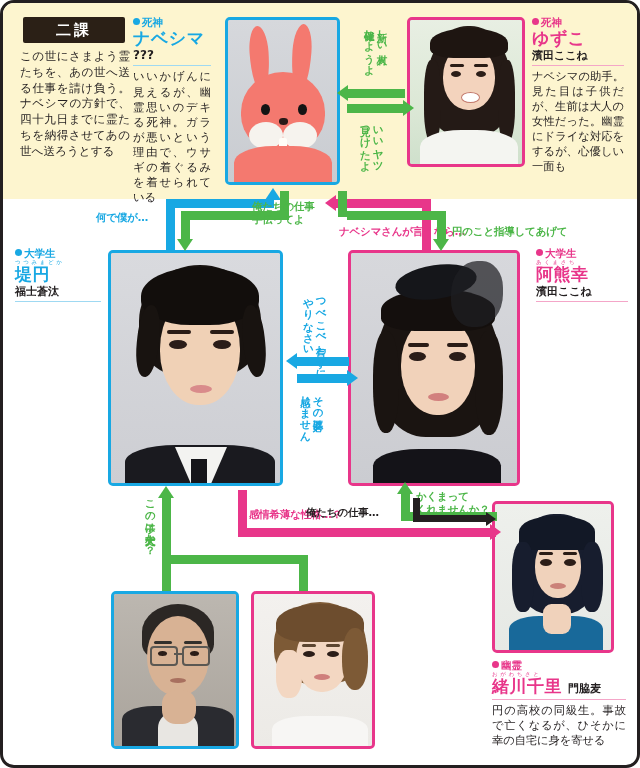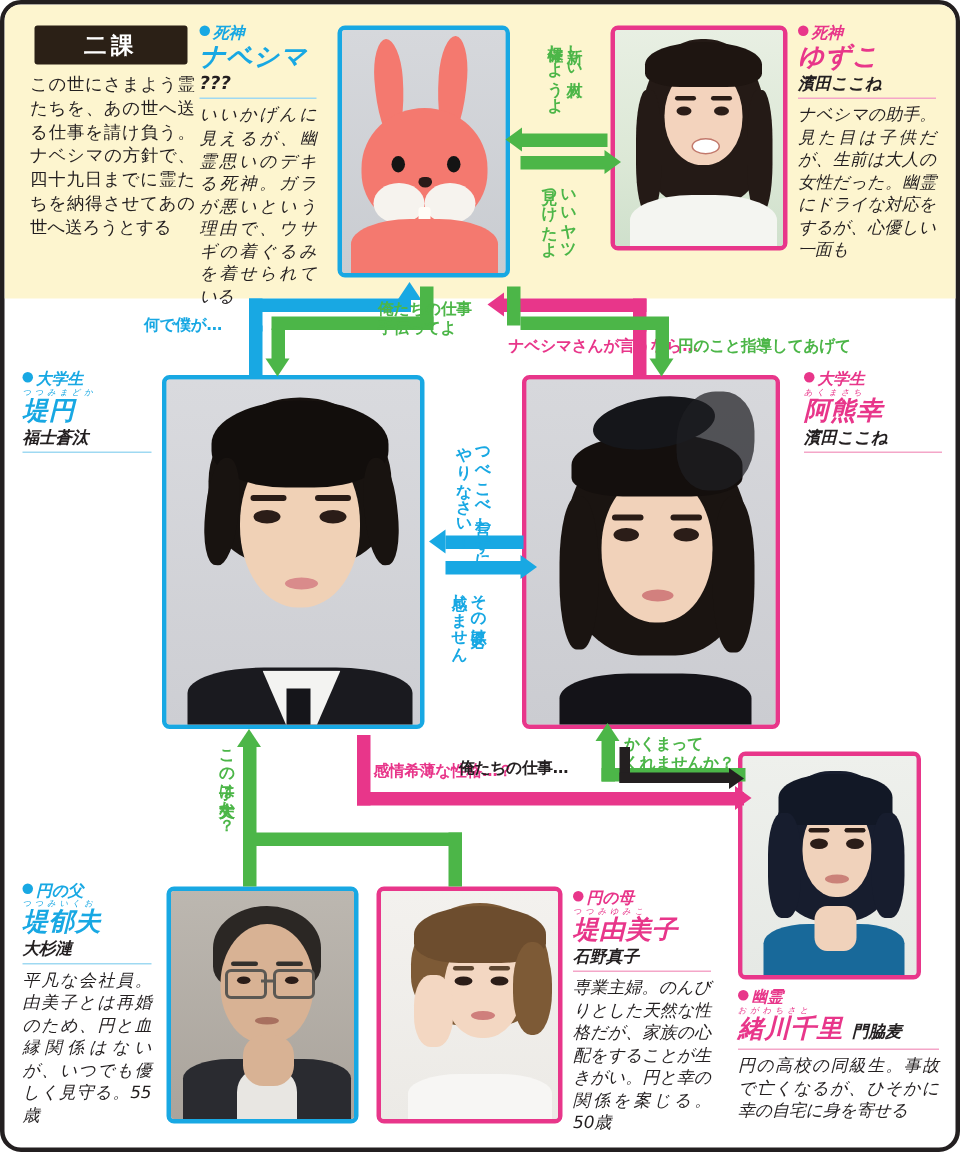--- a/index.html
+++ b/index.html
@@ -20,21 +20,21 @@
   
   .yellow-band{
     position:absolute;left:0;top:0;width:640px;height:196px;
     background:#fdf5cf;
     border-bottom:none;
   }
   .yellow-band:after{
     content:"";position:absolute;left:0;right:0;bottom:0;height:0;
   }
   
-  .blk{position:absolute;box-sizing:border-box;font-style:italic;}
+  .blk{position:absolute;box-sizing:border-box;}
   .role{
     font-size:10.5px;font-weight:bold;line-height:1.1;
     white-space:nowrap;
   }
   .role .dot{
     display:inline-block;width:7px;height:7px;border-radius:50%;
     margin-right:2px;vertical-align:1px;
   }
   .cname{
     font-size:17px;font-weight:bold;line-height:1.15;letter-spacing:.5px;
@@ -276,28 +276,20 @@
   <div class="bar bg-blue" style="left:294px;top:354px;width:52px;height:9px;"></div>
   <div class="arrow" style="left:283px;top:350px;border-top:8.5px solid transparent;border-bottom:8.5px solid transparent;border-right:11px solid #18a8e3;"></div>
   <div class="lbl vert c-blue" style="left:299px;top:288px;">つべこべ言わずに
 やりなさい！</div>
 
   <div class="bar bg-blue" style="left:294px;top:371px;width:52px;height:9px;"></div>
   <div class="arrow" style="left:344px;top:367px;border-top:8.5px solid transparent;border-bottom:8.5px solid transparent;border-left:11px solid #18a8e3;"></div>
   <div class="lbl vert c-blue" style="left:296px;top:386px;">その必要は
 感じません</div>
 
-  <div class="blk t-blue" style="left:12px;top:586px;width:86px;">
-    <div class="role"><span class="dot"></span><span>円の父</span></div>
-    <div class="ruby">つつみいくお</div>
-    <div class="cname">堤郁夫</div>
-    <div class="actor">大杉漣</div>
-    <div class="rule"></div>
-    <div class="desc">平凡な会社員。由美子とは再婚のため、円と血縁関係はないが、いつでも優しく見守る。55歳</div>
-  </div>
 
   <div class="photo blue" style="left:108px;top:588px;width:128px;height:158px;">
     <div class="ph-inner">
       <div class="face-bg" style="background:linear-gradient(180deg,#bcb7b0 0%,#aaa49c 100%);"></div>
       <div class="hair" style="left:28px;top:10px;width:72px;height:56px;background:#2b2724;border-radius:50% 50% 28% 28%;"></div>
       <div class="skin" style="left:33px;top:22px;width:62px;height:80px;background:#d8b294;"></div>
       <div class="brow" style="left:40px;top:47px;width:18px;height:3px;background:#33302c;"></div>
       <div class="brow" style="left:70px;top:47px;width:18px;height:3px;background:#33302c;"></div>
 
       <div style="position:absolute;left:36px;top:52px;width:24px;height:16px;border:2px solid #5b5853;border-radius:4px;"></div>
@@ -323,28 +315,20 @@
       <div class="brow" style="left:72px;top:50px;width:14px;height:2.5px;background:#5c4530;"></div>
       <div class="eye" style="left:49px;top:57px;width:12px;height:6px;"></div>
       <div class="eye" style="left:73px;top:57px;width:12px;height:6px;"></div>
       <div class="mouth" style="left:60px;top:80px;width:16px;height:6px;background:#cf7f7c;"></div>
 
       <div class="skin" style="left:22px;top:56px;width:26px;height:48px;background:#f3d7c2;border-radius:42%;"></div>
       <div class="shirt" style="left:18px;top:122px;width:96px;height:36px;background:#f7f6f4;border-radius:36% 36% 0 0;"></div>
     </div>
   </div>
 
-  <div class="blk t-pink" style="left:379px;top:591px;width:92px;">
-    <div class="role"><span class="dot"></span><span>円の母</span></div>
-    <div class="ruby">つつみゆみこ</div>
-    <div class="cname">堤由美子</div>
-    <div class="actor">石野真子</div>
-    <div class="rule"></div>
-    <div class="desc">専業主婦。のんびりとした天然な性格だが、家族の心配をすることが生きがい。円と幸の関係を案じる。50歳</div>
-  </div>
 
   <div class="photo pink" style="left:489px;top:498px;width:122px;height:152px;">
     <div class="ph-inner">
       <div class="face-bg" style="background:linear-gradient(180deg,#eef0ec 0%,#e6e9e5 100%);"></div>
       <div class="hair" style="left:21px;top:10px;width:82px;height:100px;background:#171d2e;border-radius:46% 46% 40% 40%;"></div>
       <div class="skin" style="left:40px;top:30px;width:46px;height:64px;background:#f0d2bb;"></div>
       <div class="hair" style="left:24px;top:12px;width:76px;height:34px;background:#121826;border-radius:46% 46% 14% 14%;"></div>
       <div class="hair" style="left:17px;top:38px;width:22px;height:70px;background:#171d2e;border-radius:40%;"></div>
       <div class="hair" style="left:86px;top:38px;width:22px;height:70px;background:#171d2e;border-radius:40%;"></div>
       <div class="brow" style="left:44px;top:48px;width:14px;height:2.5px;"></div>

